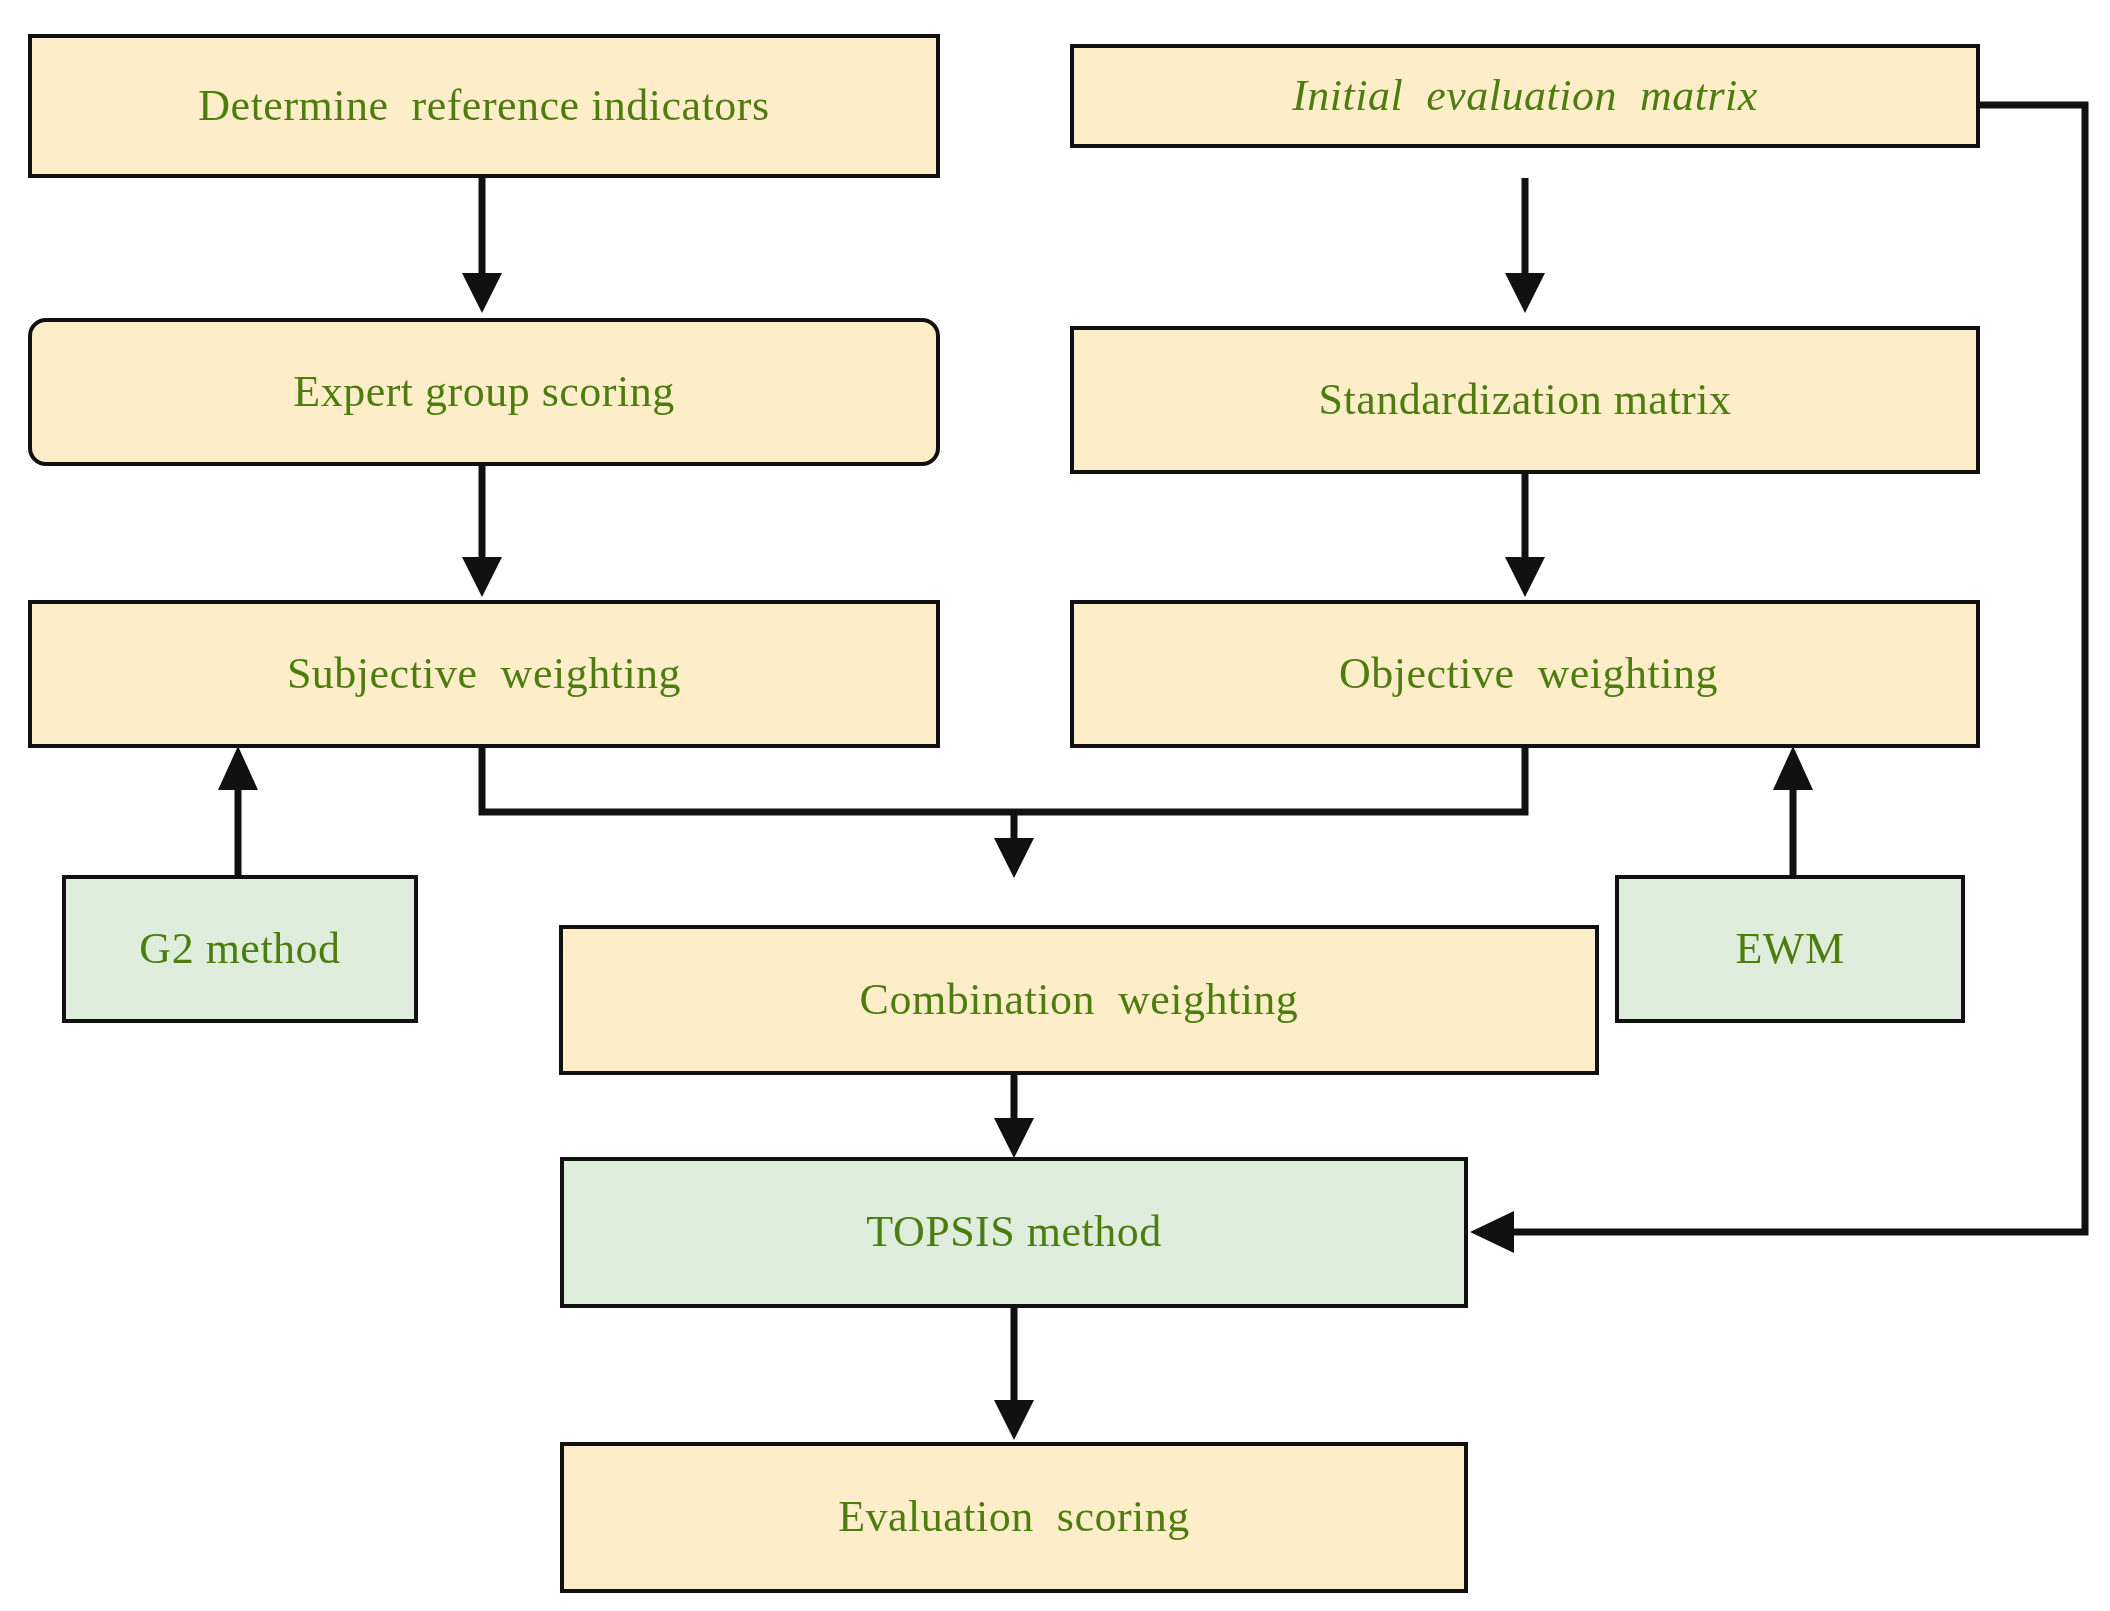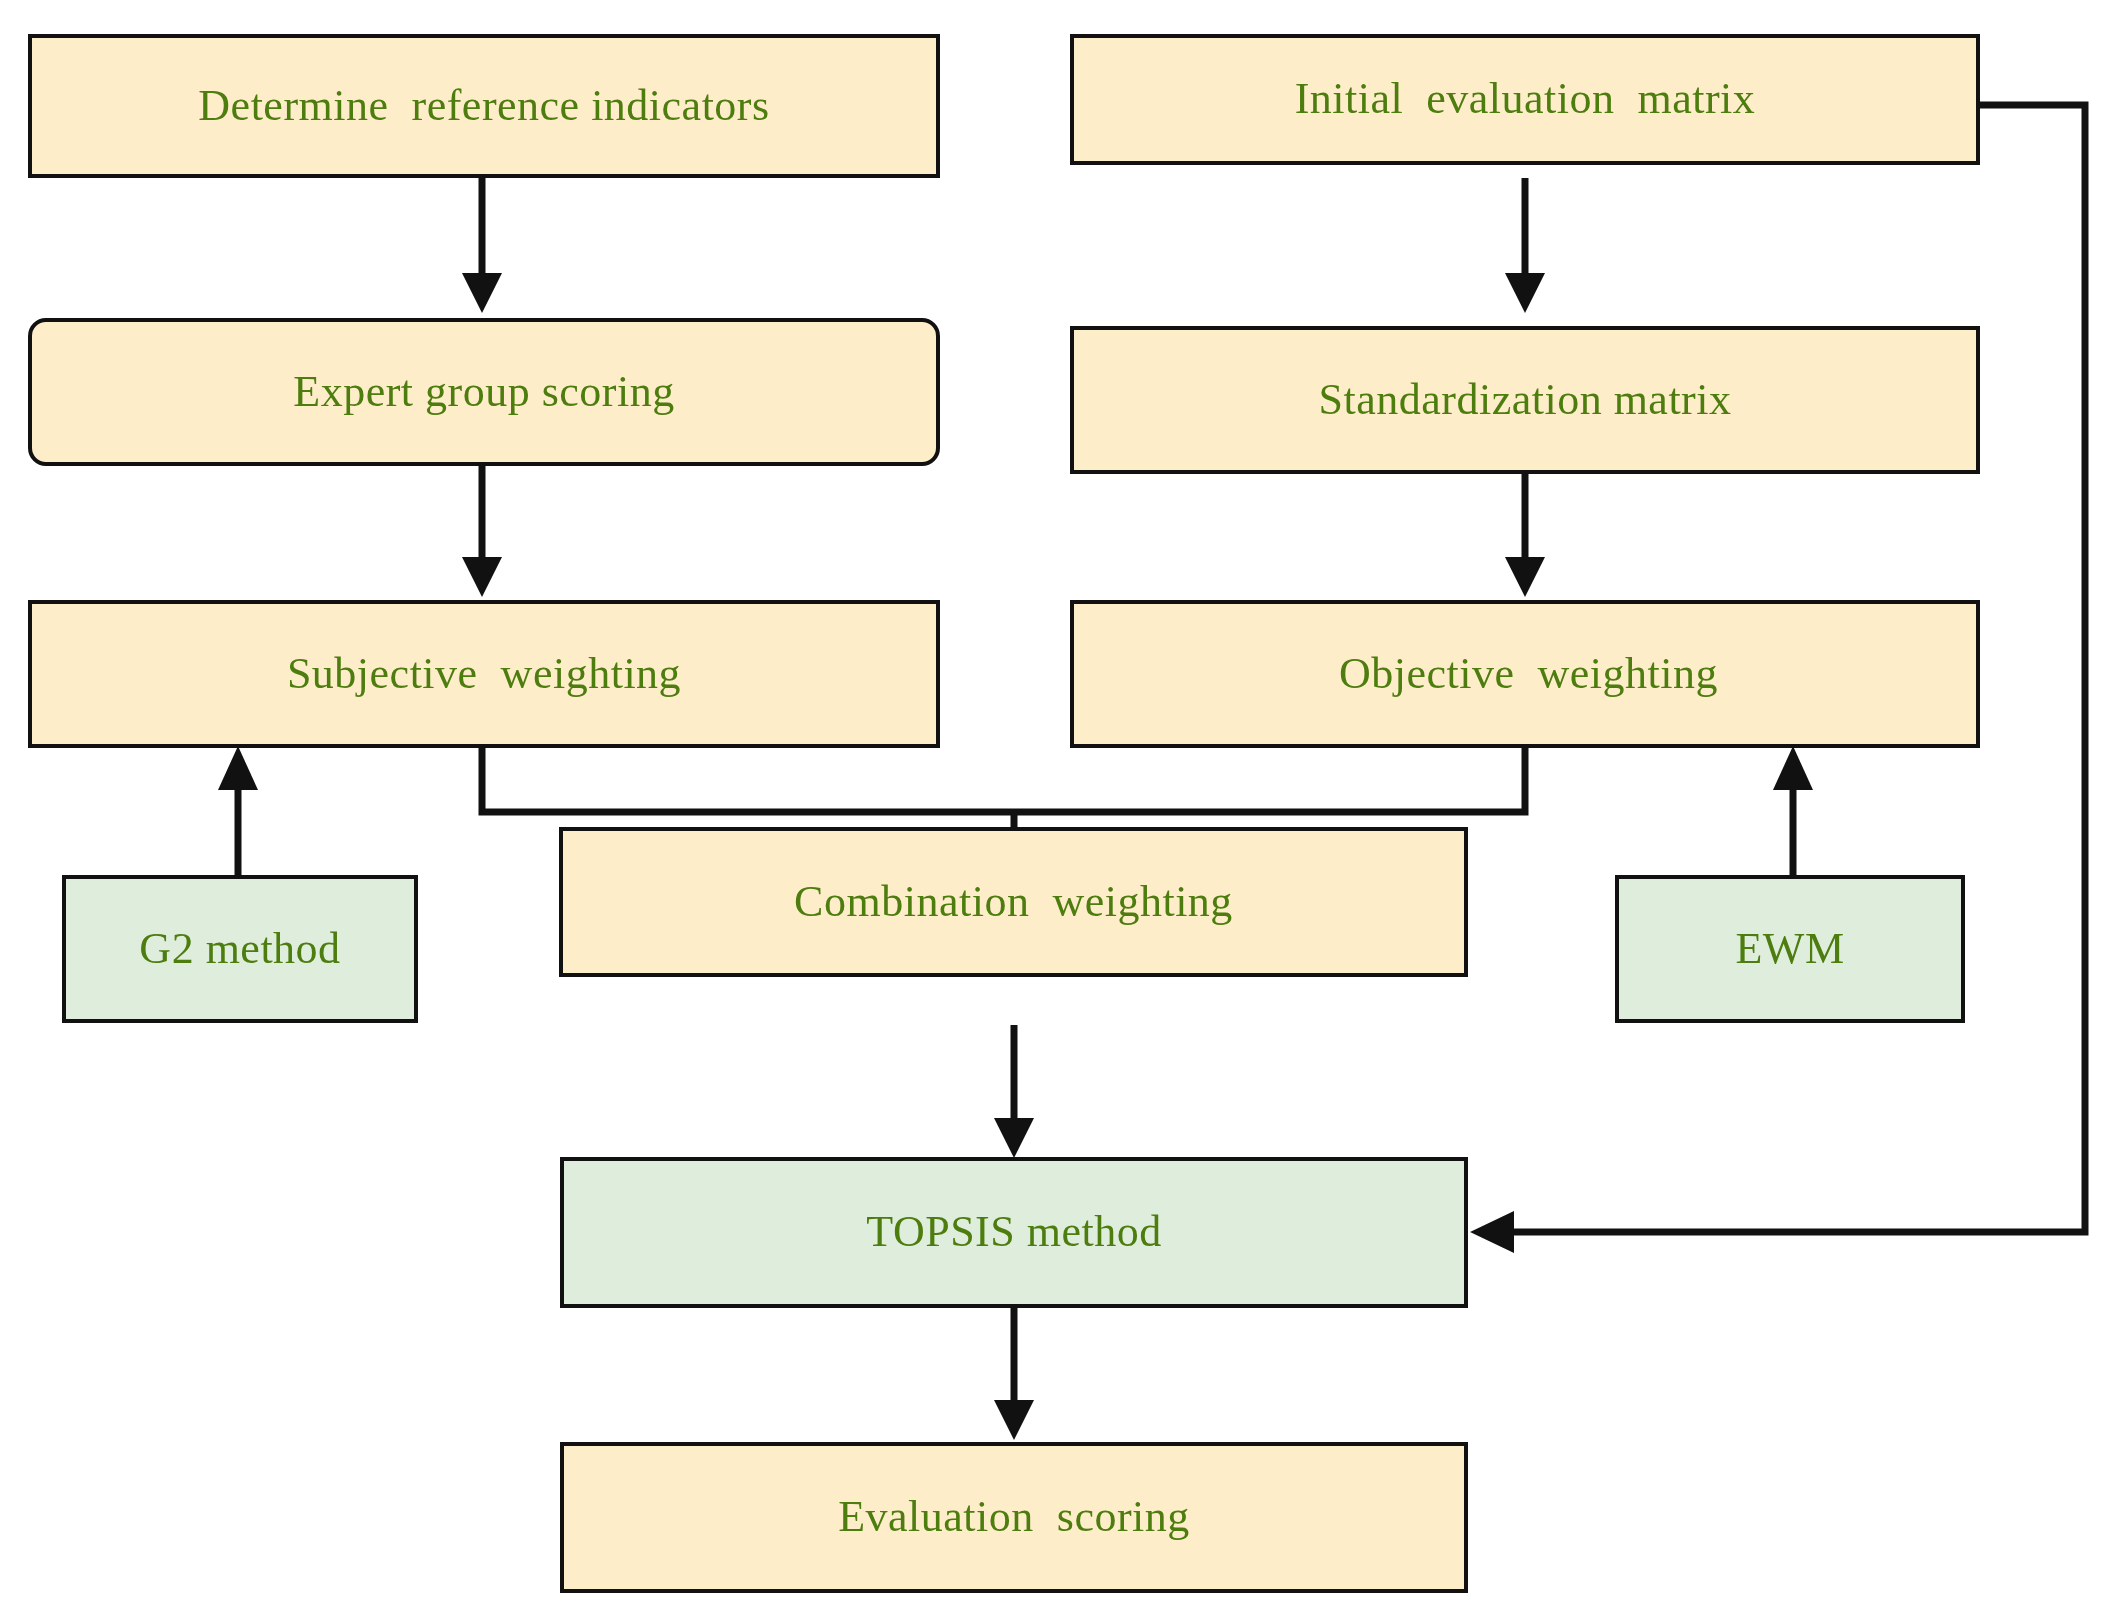--- a/index.html
+++ b/index.html
@@ -112,21 +112,21 @@
       <line x1="1014" y1="1308" x2="1014" y2="1412"></line>
       <polygon points="1014,1440 994,1400 1034,1400"></polygon>
     </g>
 
   </svg>
 
   <div class="node yellow" style="left:28px; top:34px; width:912px; height:144px;">
     <span class="label">Determine  reference indicators</span>
   </div>
 
-  <div class="node yellow" style="left:1070px; top:34px; width:910px; height:131px;">
+  <div class="node yellow" style="left:1070px; top:44px; width:910px; height:104px;font-style:italic;">
     <span class="label">Initial  evaluation  matrix</span>
   </div>
 
   <div class="node yellow" style="left:28px; top:318px; width:912px; height:148px;border-radius:18px;">
     <span class="label">Expert group scoring</span>
   </div>
 
   <div class="node yellow" style="left:1070px; top:326px; width:910px; height:148px;">
     <span class="label">Standardization matrix</span>
   </div>
@@ -136,21 +136,21 @@
   </div>
 
   <div class="node yellow" style="left:1070px; top:600px; width:910px; height:148px;padding-left:7px;">
     <span class="label">Objective  weighting</span>
   </div>
 
   <div class="node green" style="left:62px; top:875px; width:356px; height:148px;">
     <span class="label">G2 method</span>
   </div>
 
-  <div class="node yellow" style="left:559px; top:827px; width:909px; height:150px;">
+  <div class="node yellow" style="left:559px; top:925px; width:1040px; height:150px;">
     <span class="label">Combination  weighting</span>
   </div>
 
   <div class="node green" style="left:1615px; top:875px; width:350px; height:148px;">
     <span class="label">EWM</span>
   </div>
 
   <div class="node green" style="left:560px; top:1157px; width:908px; height:151px;">
     <span class="label">TOPSIS method</span>
   </div>

